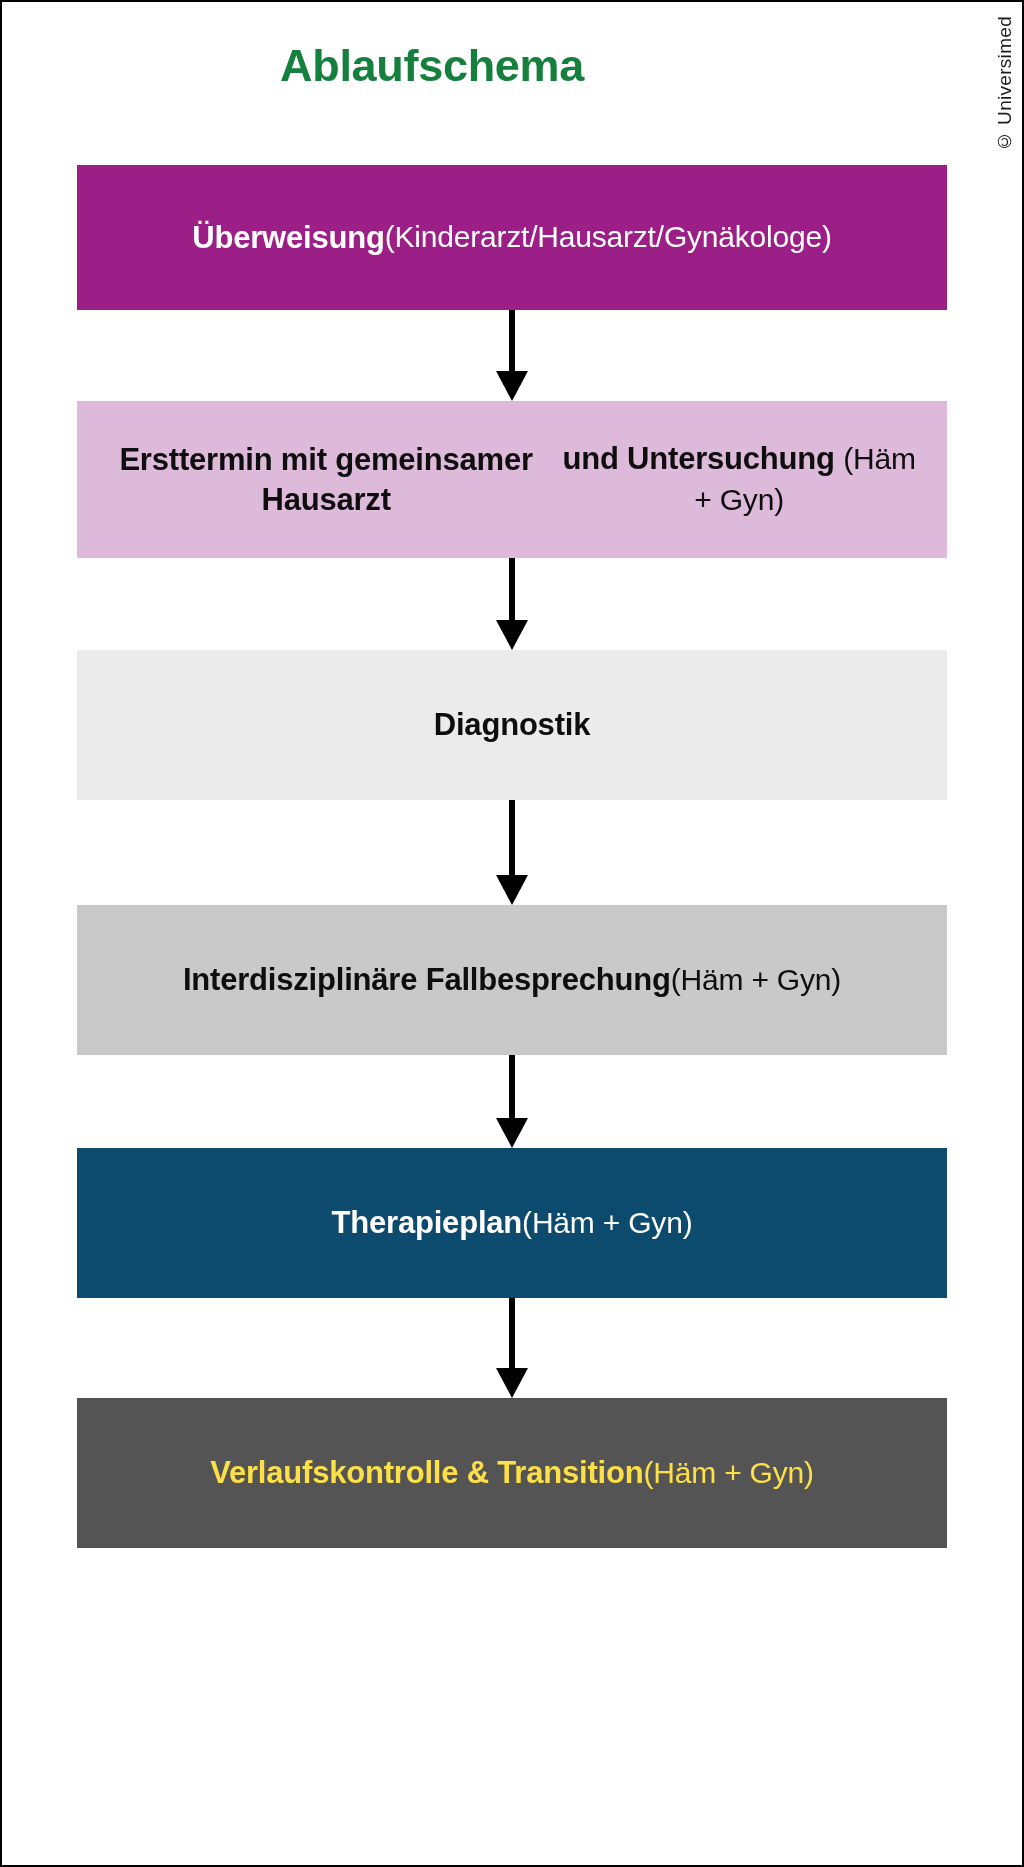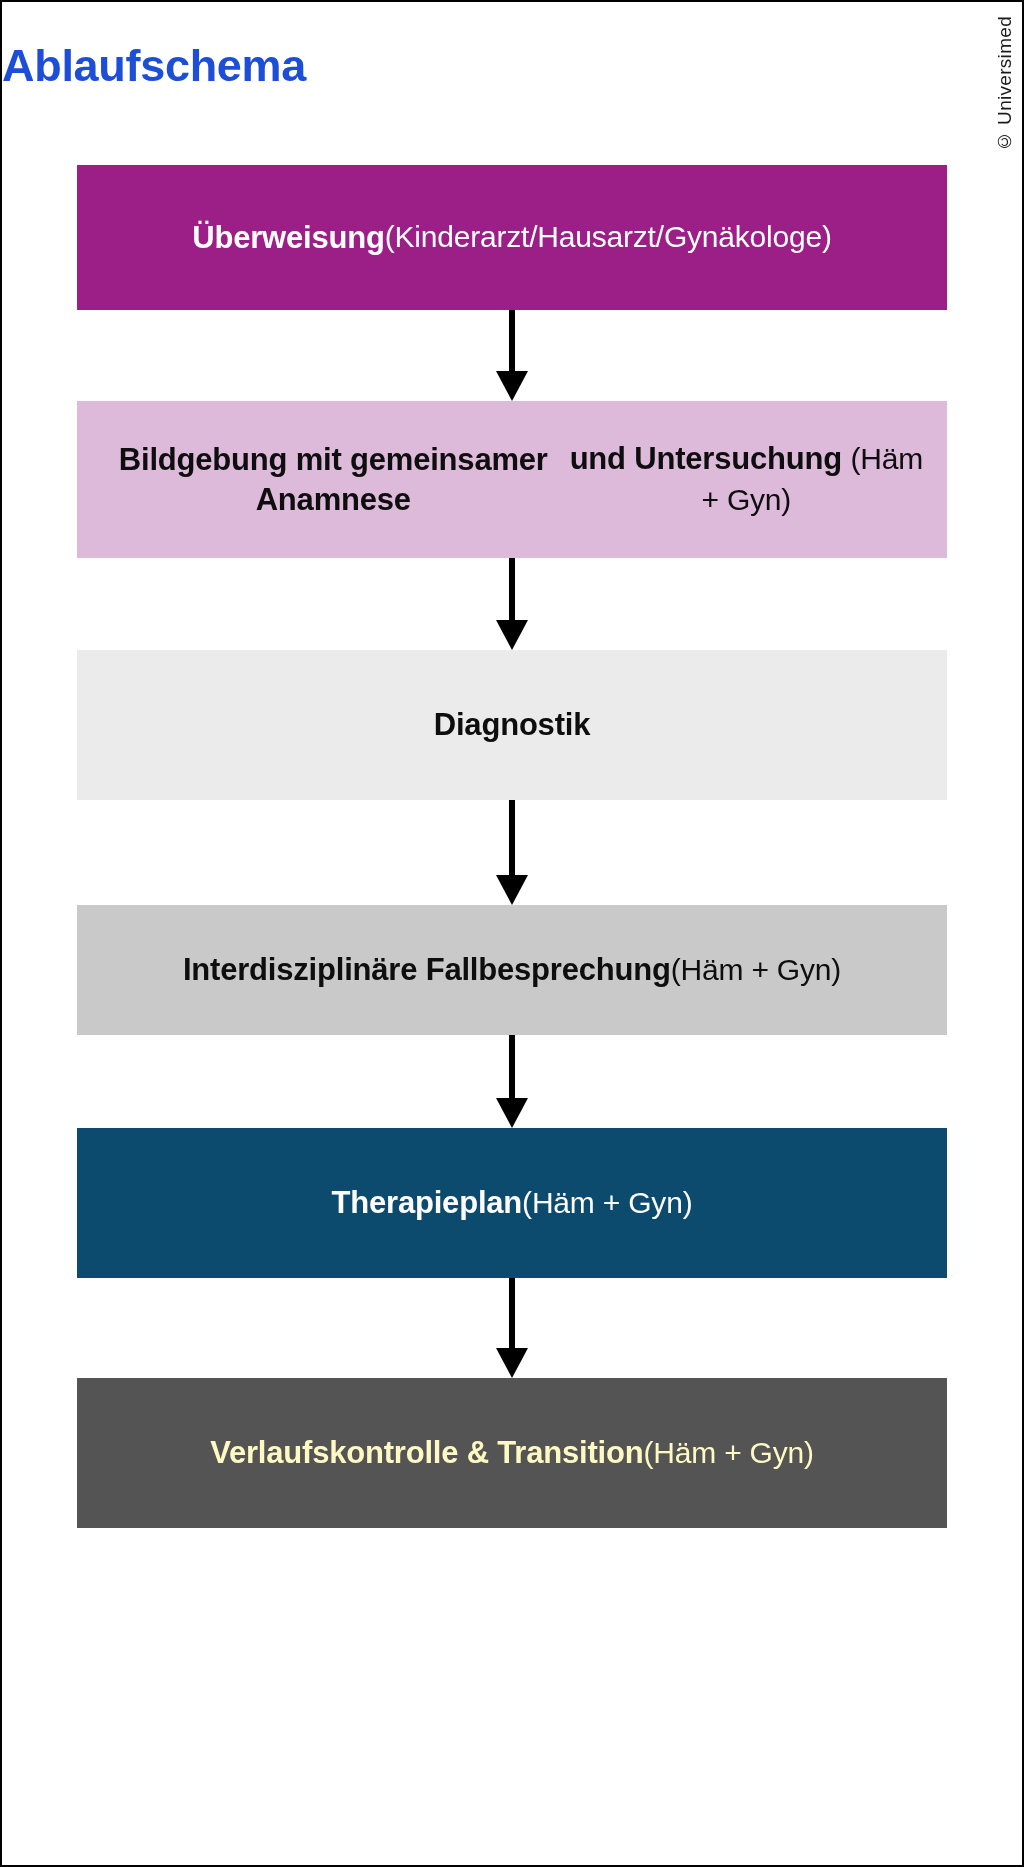--- a/index.html
+++ b/index.html
@@ -20,24 +20,24 @@
     border: 2px solid #000000;
     overflow: hidden;
   }
 
   
   .chart-title {
     position: absolute;
     left: 0;
     top: 38px;
     width: 860px;
-    text-align: left;
+    text-align: center;
     font-size: 45px;
     font-weight: bold;
-    color: #1d4ed8;
+    color: #15803d;
     letter-spacing: -0.3px;
     white-space: nowrap;
   }
 
   
   .copyright {
     position: absolute;
     right: 6px;
     top: 14px;
     font-size: 19px;
@@ -88,27 +88,27 @@
   }
   .node .inline-mix .b { font-weight: bold; }
   .node .inline-mix .r { font-weight: normal; font-size: 30px; }
 
   
   .node.n-magenta   { background: #9B1F86; color: #ffffff; }
   .node.n-lavender  { background: #DDB9DA; color: #0e0e0e; }
   .node.n-lightgray { background: #EBEBEB; color: #0e0e0e; }
   .node.n-gray      { background: #C9C9C9; color: #0e0e0e; }
   .node.n-midgray   { background: #0c4a6e; color: #ffffff; }
-  .node.n-darkgray  { background: #545454; color: #fef9c3; text-align: center; }
+  .node.n-darkgray  { background: #545454; color: #fde047; text-align: center; }
 
   
   .h1 { height: 145px; }
   .h2 { height: 157px; }
   .h3 { height: 150px; }
-  .h4 { height: 130px; }
+  .h4 { height: 150px; }
   .h5 { height: 150px; }
   .h6 { height: 150px; }
 
   
   .connector {
     position: relative;
     width: 870px;
     display: flex;
     justify-content: center;
     align-items: flex-start;
@@ -158,21 +158,21 @@
     </div>
 
     <div class="connector c1">
       <div class="arrow-wrap">
         <div class="arrow-stem"></div>
         <div class="arrow-head"></div>
       </div>
     </div>
 
     <div class="node n-lavender h2">
-      <div class="line1">Bildgebung mit gemeinsamer Anamnese</div>
+      <div class="line1">Ersttermin mit gemeinsamer Hausarzt</div>
       <div class="inline-mix">
         <span class="b">und Untersuchung</span>
         <span class="r">(Häm + Gyn)</span>
       </div>
     </div>
 
     <div class="connector c2">
       <div class="arrow-wrap">
         <div class="arrow-stem"></div>
         <div class="arrow-head"></div>

